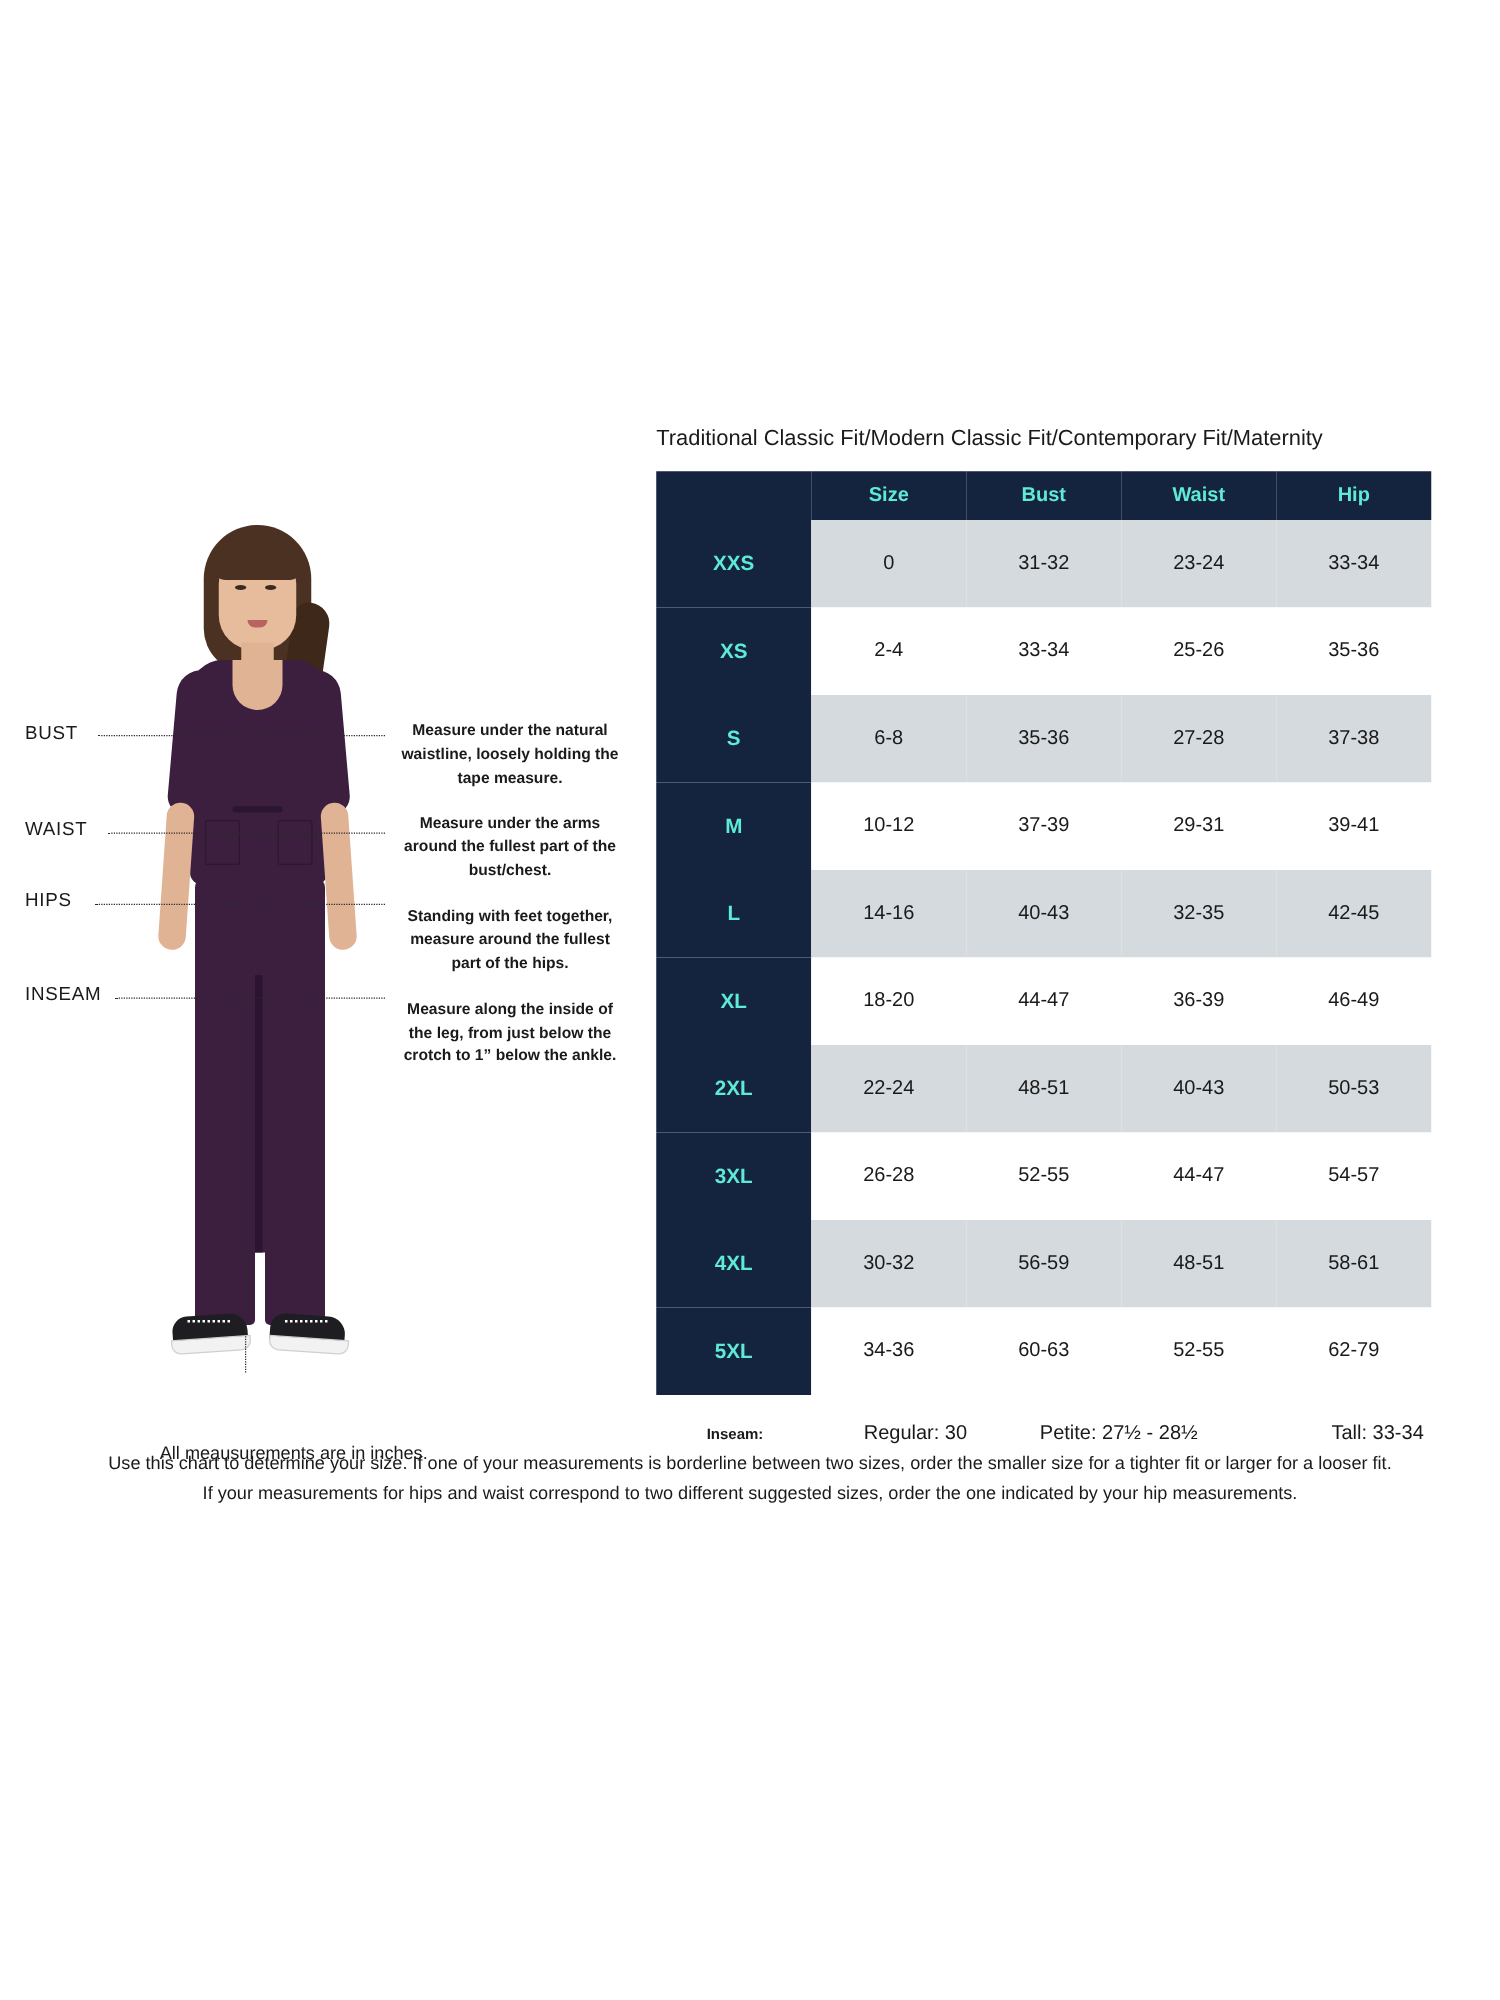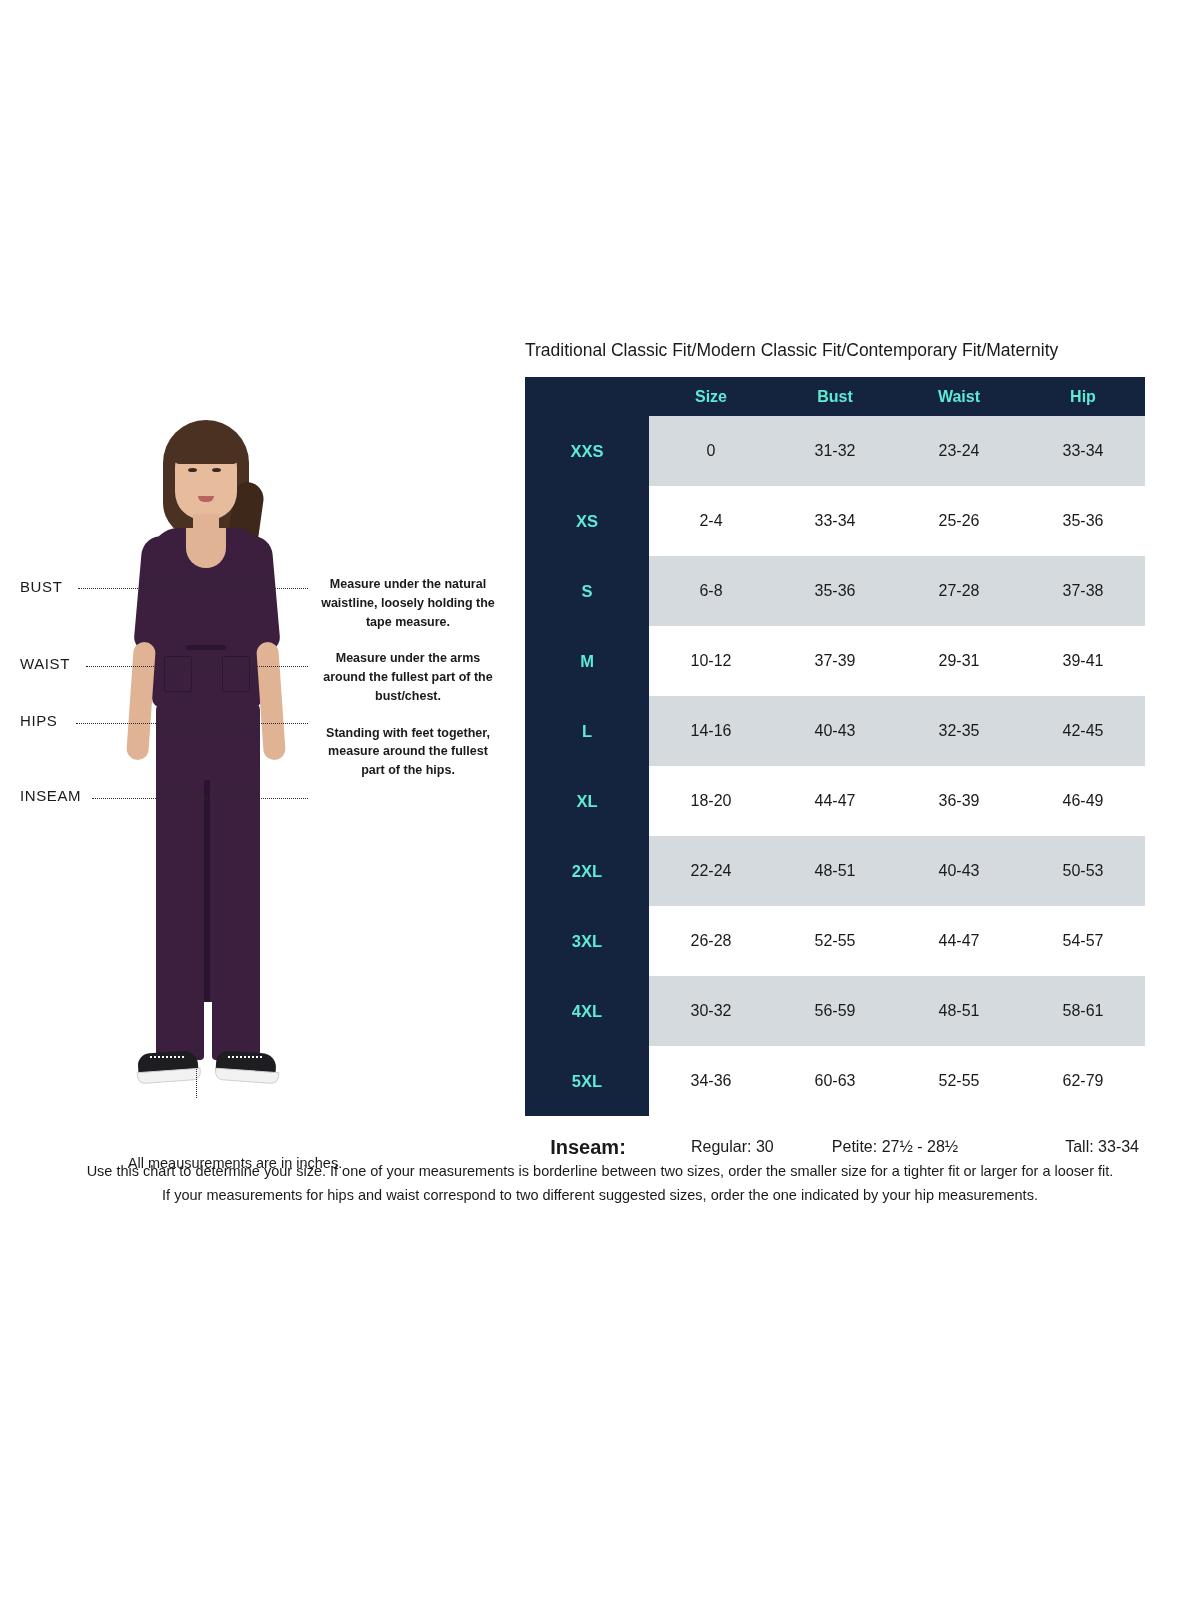--- a/index.html
+++ b/index.html
@@ -247,21 +247,21 @@
     display: flex;
     width: 620px;
     margin-top: 4px;
     align-items: center;
     height: 54px;
   }
   .inseam-label {
     width: 126px;
     text-align: center;
     font-weight: bold;
-    font-size: 20px;
+    font-size: 12px;
   }
   .inseam-val {
     flex: 1;
     text-align: center;
     font-size: 16px;
   }
   .inseam-val.tall { text-align: right; padding-right: 6px; }
 
   #footnote {
     position: absolute;
@@ -322,20 +322,21 @@
   <div class="guide" style="left:76px; top:393px; width:232px;"></div>
 
   <span class="guide-label" style="left:20px; top:457px;">INSEAM</span>
   <div class="guide" style="left:92px; top:468px; width:216px;"></div>
   <div class="inseam-vline" style="left:196px; top:468px; height:300px;"></div>
 
   <div class="tips">
     <div class="tip">Measure under the natural waistline, loosely holding the tape measure.</div>
     <div class="tip">Measure under the arms around the fullest part of the bust/chest.</div>
     <div class="tip">Standing with feet together, measure around the fullest part of the hips.</div>
+    <div class="tip">Measure along the inside of the leg, from just below the crotch to 1” below the ankle.</div>
   </div>
 
   <div class="units-note">All meausurements are in inches.</div>
 </div>
 
 <div id="chart-panel">
   <div id="chart-title">Traditional Classic Fit/Modern Classic Fit/Contemporary Fit/Maternity</div>
 
   <table class="size-table">
     <thead>

